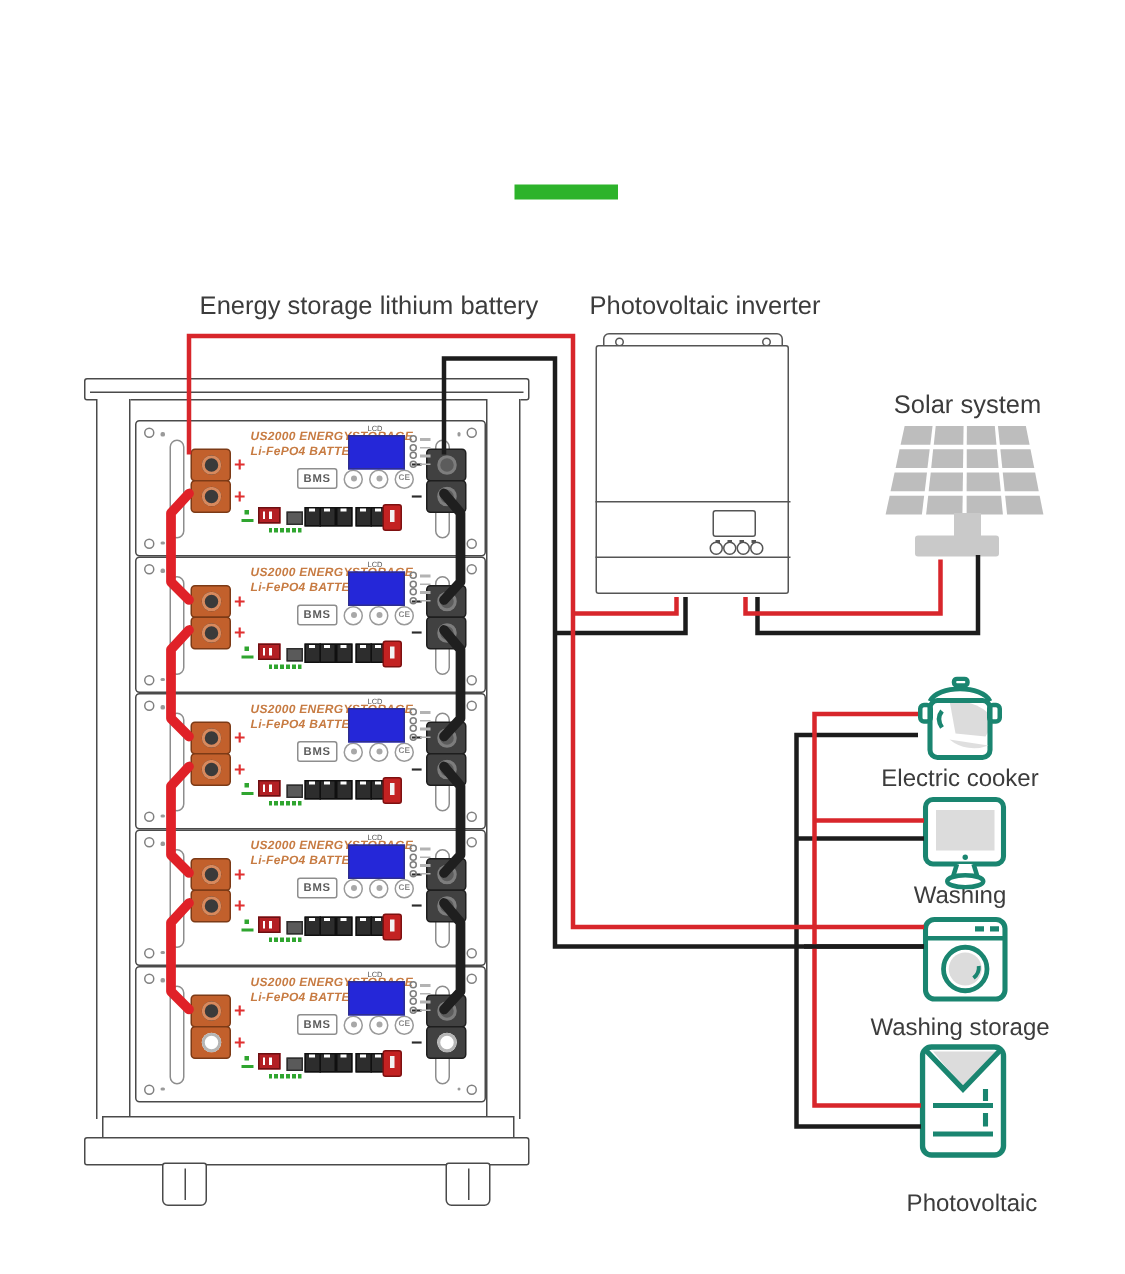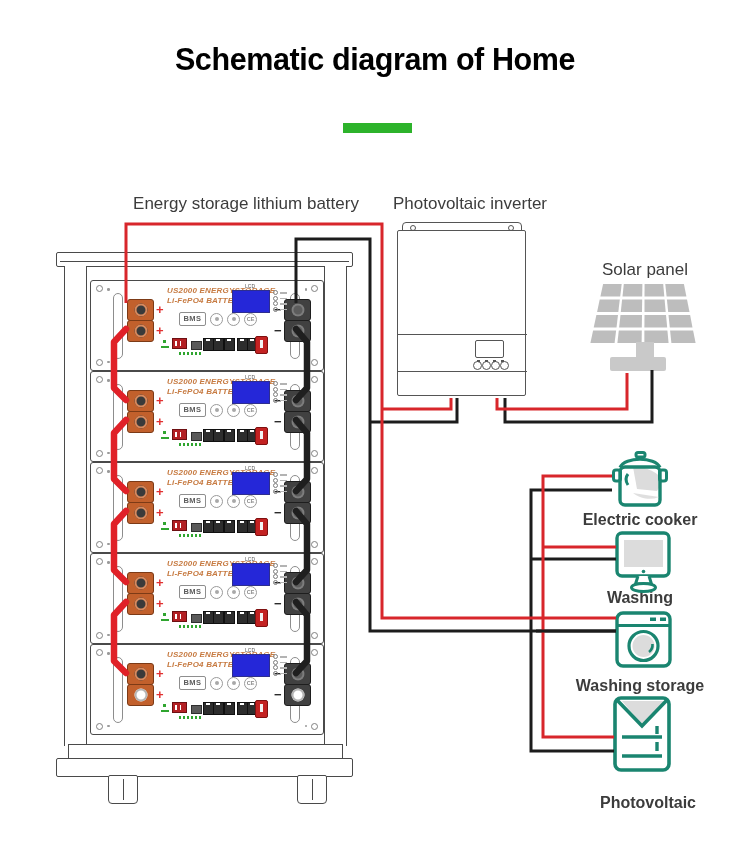--- a/index.html
+++ b/index.html
@@ -49,21 +49,21 @@
   .term.empty .core{background:#fff;box-shadow:inset 0 0 0 2px #b5b5b5;}
   .sign{position:absolute;font-weight:700;font-size:13px;line-height:13px;}
   .plus{color:#e03030;left:65px;}
   .minus{color:#2b2b2b;left:183px;}
   .sg-upper{top:22px;} .sg-lower{top:43px;}
 
   .brand{position:absolute;left:76px;top:5px;width:110px;color:#c77b42;
          font-size:8px;line-height:9.5px;font-weight:700;font-style:italic;letter-spacing:.2px;white-space:nowrap;}
   .bms-row{position:absolute;left:88px;top:31px;display:flex;align-items:center;gap:4px;}
   .bms-badge{display:inline-block;width:25px;height:12px;border:1.5px solid #8e8e8e;border-radius:2px;
-             font-size:7.5px;font-weight:700;color:#5d5d5d;text-align:center;line-height:12px;letter-spacing:.5px;}
+             font-size:7.5px;font-weight:700;color:#5d5d5d;text-align:center;line-height:12px;letter-spacing:.5px;margin-left:19px;}
   .cert{position:relative;display:inline-block;width:11px;height:11px;border:1.4px solid #9a9a9a;border-radius:50%;
         font-size:5.5px;color:#8a8a8a;text-align:center;line-height:11px;font-weight:700;}
   .cert.logo::after{content:"";position:absolute;left:50%;top:50%;width:4px;height:4px;margin:-2px 0 0 -2px;
         background:#a8a8a8;border-radius:50%;}
   .lcd-label{position:absolute;left:141px;top:2px;width:36px;text-align:center;font-size:5px;color:#555;}
   .lcd{position:absolute;left:141px;top:9px;width:36px;height:21px;background:#2527d8;border:1px solid #2e2e8f;}
   .leds{position:absolute;left:182px;top:9px;}
   .led-row{display:flex;align-items:center;gap:2px;height:5.5px;}
   .led-dot{width:3px;height:3px;border:1px solid #7d7d7d;border-radius:50%;}
   .led-dash{width:7px;height:1.5px;background:#b3b3b3;}
@@ -92,39 +92,38 @@
   .inv-bracket::before{left:7px;} .inv-bracket::after{right:7px;}
   .inv-body{position:absolute;left:0;top:8px;width:127px;height:164px;border:1.5px solid #555;
             border-radius:2px;background:#fff;}
   .inv-line{position:absolute;left:0;width:130px;height:0;border-top:1.5px solid #555;}
   .inv-l1{top:112px;} .inv-l2{top:149px;}
   .inv-display{position:absolute;left:78px;top:118px;width:27px;height:16px;border:1.5px solid #555;border-radius:2px;}
   .inv-tick{position:absolute;top:138px;width:3px;height:2px;background:#555;}
   .inv-btn{position:absolute;top:139px;width:7px;height:7px;border:1.5px solid #555;border-radius:50%;}
 
   
-  .appliance-label{font-size:16px;color:#3c3c3c;white-space:nowrap;transform:translateX(-50%);font-weight:bold;}
+  .appliance-label{font-size:16px;color:#3c3c3c;white-space:nowrap;transform:translateX(-50%);}
   svg{display:block;}
 
   .wire-layer{left:0;top:0;z-index:6;pointer-events:none;}
   .solar-layer{left:585px;top:280px;z-index:2;}
 </style>
 </head>
 <body>
 
 <div class="canvas">
 
   <div class="abs title">
-    <div>Schematic diagram of Home</div>
   </div>
   <div class="abs green-bar" id="green-bar" style="background: rgb(45, 179, 43);"></div>
 
   <div class="abs sec-label lbl-inverter">Photovoltaic inverter</div>
   <div class="abs sec-label lbl-battery">Energy storage lithium battery</div>
-  <div class="abs sec-label lbl-solar">Solar panel</div>
+  <div class="abs sec-label lbl-solar">Solar system</div>
 
   <div class="abs cap"></div>
   <div class="abs cap-inner"></div>
   <div class="abs post post-l"></div>
   <div class="abs post post-r"></div>
   <div class="abs base1"></div>
   <div class="abs base2"></div>
   <div class="abs caster caster-l"></div>
   <div class="abs caster caster-r"></div>
   <div id="modules">

